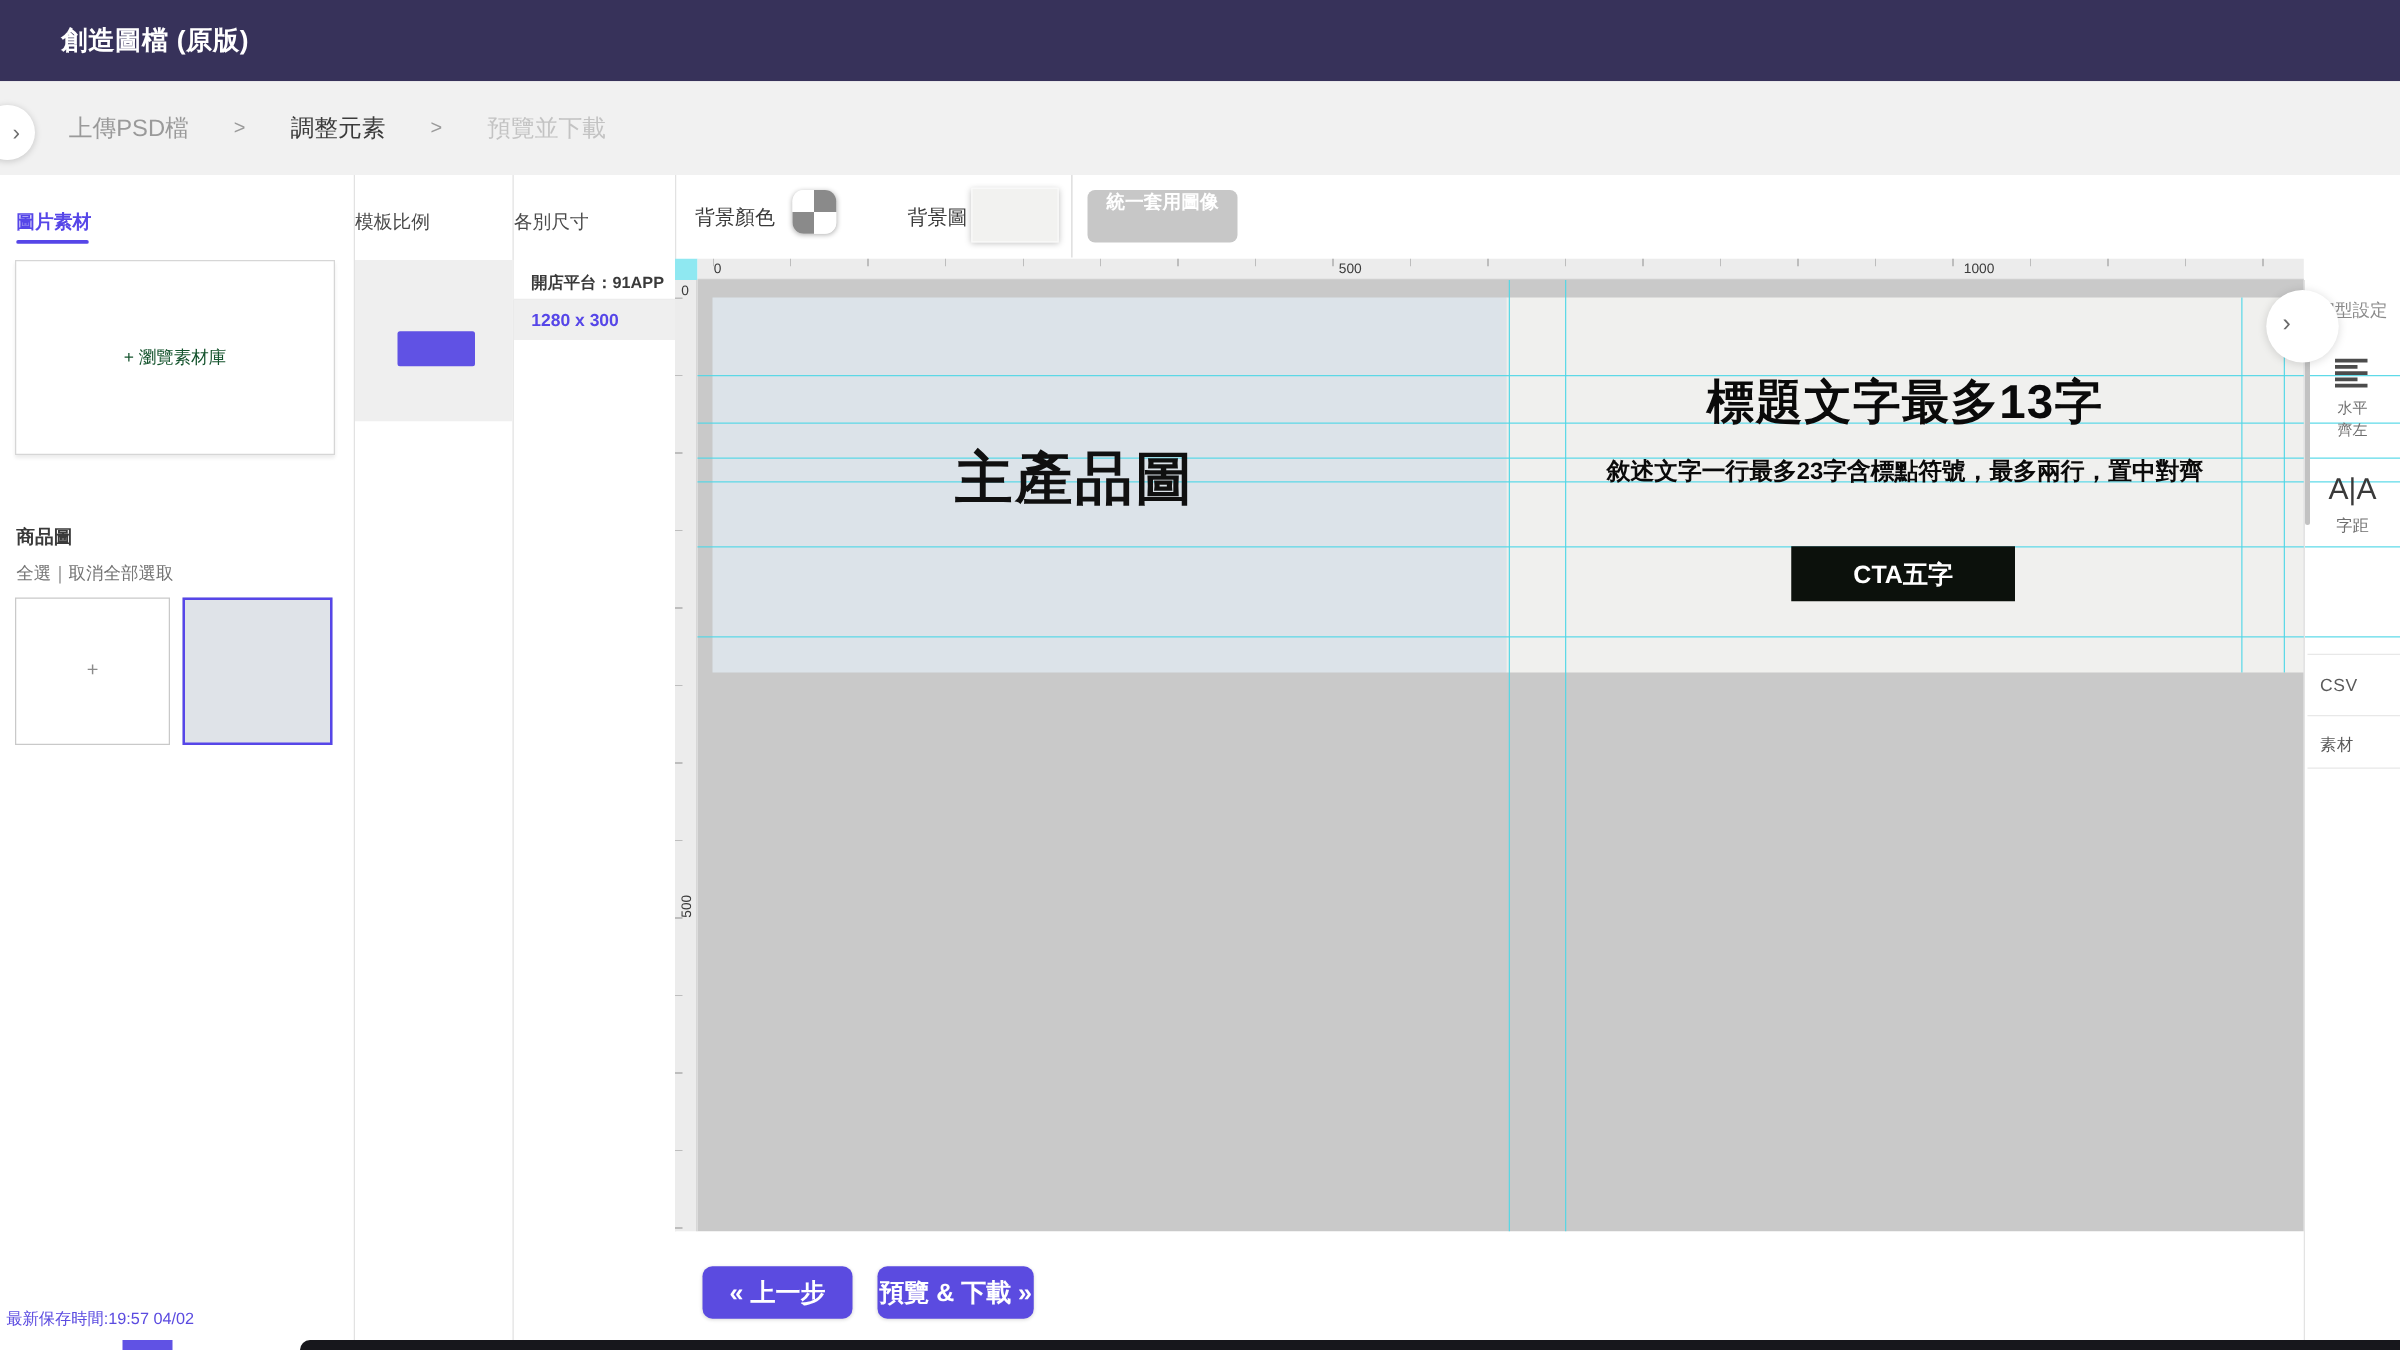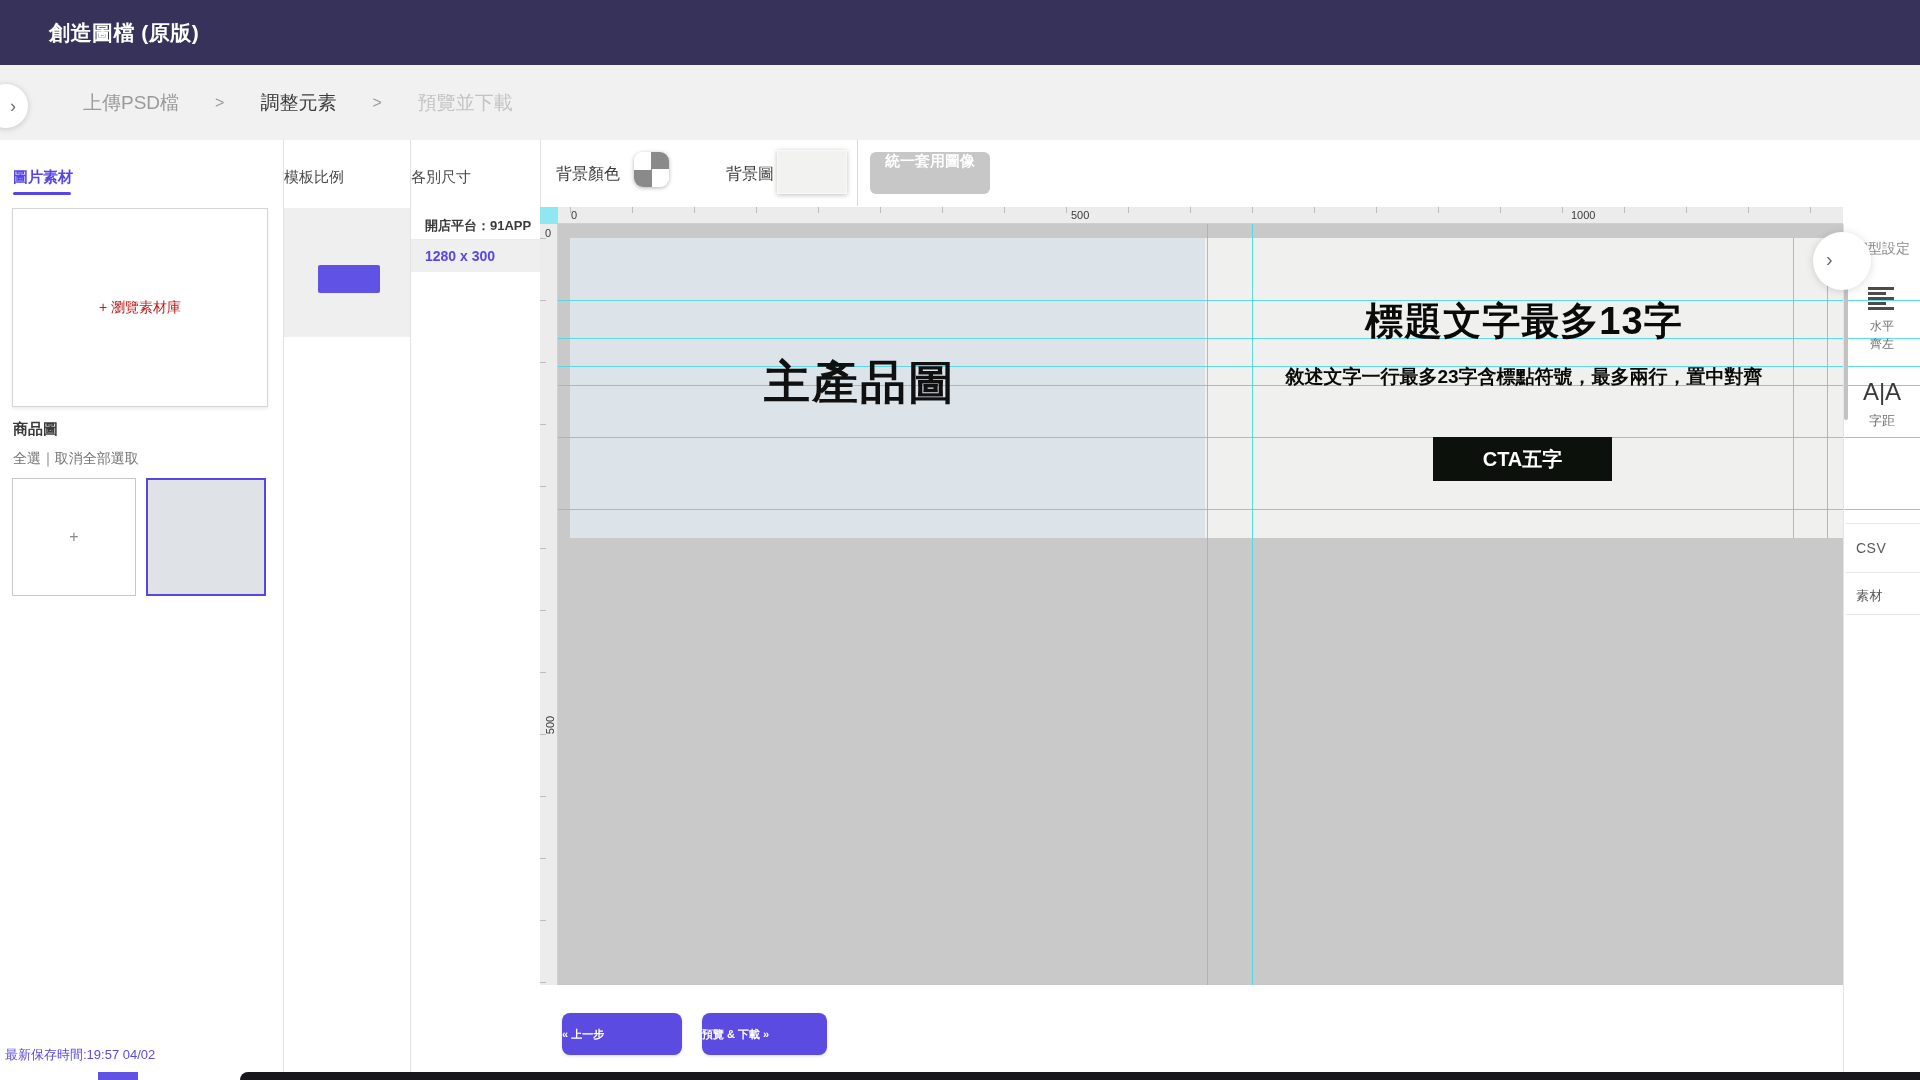--- a/index.html
+++ b/index.html
@@ -10,37 +10,37 @@
   }
   .abs { position:absolute; }
 
   
   .app-header { left:0; top:0; width:1920px; height:65px; background:#37325a;text-align:center; }
   .app-title { left:49px; top:0; height:65px; line-height:65px; color:#ffffff; font-size:21px; font-weight:bold; letter-spacing:0.5px; }
 
   
   .crumb-bar { left:0; top:65px; width:1920px; height:75px; background:#f1f1f1; }
   .crumb-row { left:55px; top:65px; height:75px; display:flex; align-items:center; gap:36px; font-size:19px; }
-  .crumb-done { color:#9a9a9a;margin-left:28px; }
+  .crumb-done { color:#9a9a9a; }
   .crumb-sep { color:#9a9a9a; font-size:16px; }
   .crumb-active { color:#3c3c3c; font-weight:500; }
   .crumb-next { color:#c3c3c3; }
   .back-bubble { left:-16px; top:84px; width:44px; height:44px; border-radius:50%; background:#fff;
     box-shadow:0 1px 6px rgba(0,0,0,.18); display:flex; align-items:center; justify-content:center; }
   .back-bubble span { color:#6f6f6f; font-size:18px; padding-left:14px; }
 
   
   .vline { width:1px; background:#e2e2e2; }
 
   
   .tab-assets { left:13px; top:168px; font-size:15px; font-weight:bold; color:#5646e8; }
   .tab-underline { left:13px; top:192px; width:58px; height:3px; background:#5646e8; border-radius:2px; }
-  .browse-card { left:12px; top:208px; width:256px; height:199px; background:#fff; border:1px solid #d6d6d6;
+  .browse-card { left:12px; top:208px; width:256px; height:156px; background:#fff; border:1px solid #d6d6d6;
     box-shadow:0 2px 3px rgba(0,0,0,.08); display:flex; align-items:center; justify-content:center;
-    color:#b91c1c; font-size:14px; }
+    color:#14532d; font-size:14px; }
   .sec-product { left:13px; top:420px; font-size:15px; font-weight:bold; color:#3a3a3a; }
   .select-row { left:13px; top:450px; font-size:14px; color:#737373; display:flex; }
   .thumb-add { left:12px; top:478px; width:124px; height:118px; background:#fff; border:1px solid #c9c9c9;
     display:flex; align-items:center; justify-content:center; color:#8a8a8a; font-size:16px; }
   .thumb-sel { left:146px; top:478px; width:120px; height:118px; background:#dfe3e8; border:2px solid #5646e8; }
   .saved-time { left:5px; top:1046px; font-size:13px; color:#5b4be0; }
 
   
   .col-head { top:168px; font-size:15px; color:#4a4a4a; text-align:left; }
   .tpl-row { left:284px; top:208px; width:126px; height:129px; background:#efefef; }
@@ -107,22 +107,22 @@
   .aa-icon { left:1844px; top:378px; width:76px; text-align:center; font-size:24px; color:#3a3a3a; }
   .rs-sep { left:1846px; width:74px; height:1px; background:#e8e8e8; }
   .rs-item { left:1856px; font-size:14px; color:#5a5a5a; letter-spacing:.5px; }
   .panel-bubble { left:1813px; top:232px; width:58px; height:58px; border-radius:50%; background:#fff;
     box-shadow:0 1px 8px rgba(0,0,0,.15); }
   .panel-bubble span { position:absolute; left:13px; top:16px; color:#6a6a6a; font-size:20px; }
 
   
   .btn-prev { left:562px; top:1013px; width:120px; height:42px; }
   .btn-next { left:702px; top:1013px; width:125px; height:42px; }
-  .purple-btn { background:#5b4be0; border-radius:8px; color:#fff; font-weight:bold; font-size:11px;
-    display:flex; align-items:center; justify-content:flex-start; box-shadow:0 1px 3px rgba(0,0,0,.15); }
+  .purple-btn { background:#5b4be0; border-radius:8px; color:#fff; font-weight:bold; font-size:20px;
+    display:flex; align-items:center; justify-content:center; box-shadow:0 1px 3px rgba(0,0,0,.15); }
   .strip-purple { left:98px; top:1072px; width:40px; height:8px; background:#6052e4; }
   .strip-dark { left:240px; top:1072px; width:1680px; height:8px; background:#17171c; border-top-left-radius:8px; }
 </style>
 </head>
 <body>
 
 <div class="stage">
 
   <div class="abs app-header">
     <div class="abs app-title">創造圖檔 (原版)</div>

